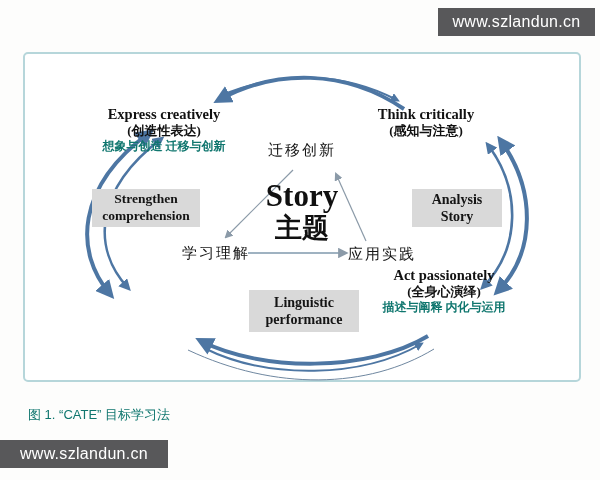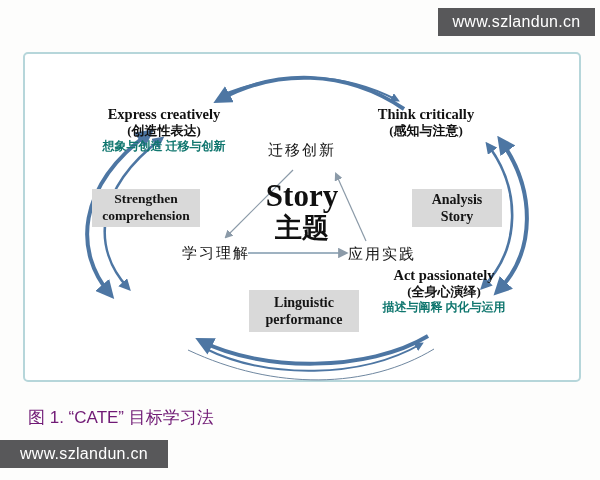--- a/index.html
+++ b/index.html
@@ -40,21 +40,21 @@
     position:absolute; font-weight:normal; font-size:15px; color:#151515;
     text-align:center; letter-spacing:2px; white-space:nowrap;
   }
   .pos-qianyi   { left:252px; top:141px; width:100px; }
   .pos-xuexi    { left:176px; top:244px; width:80px; }
   .pos-yingyong { left:342px; top:245px; width:80px; }
   .theme { position:absolute; left:244px; top:180px; width:116px; text-align:center; color:#101010; }
   .theme .en { font-size:31px; font-weight:bold; line-height:1.05; }
   .theme .zh { font-size:27px; font-weight:bold; line-height:1.15; }
   .caption {
-    position:absolute; left:28px; top:406px; color:#701a75; font-size:17px;
+    position:absolute; left:28px; top:406px; color:#0f766e; font-size:13px;
     font-family:"Liberation Sans","DejaVu Sans",sans-serif;
   }
 </style>
 </head>
 <body>
 
 <div class="page">
 
   <div class="wm wm-top">www.szlandun.cn</div>
 

